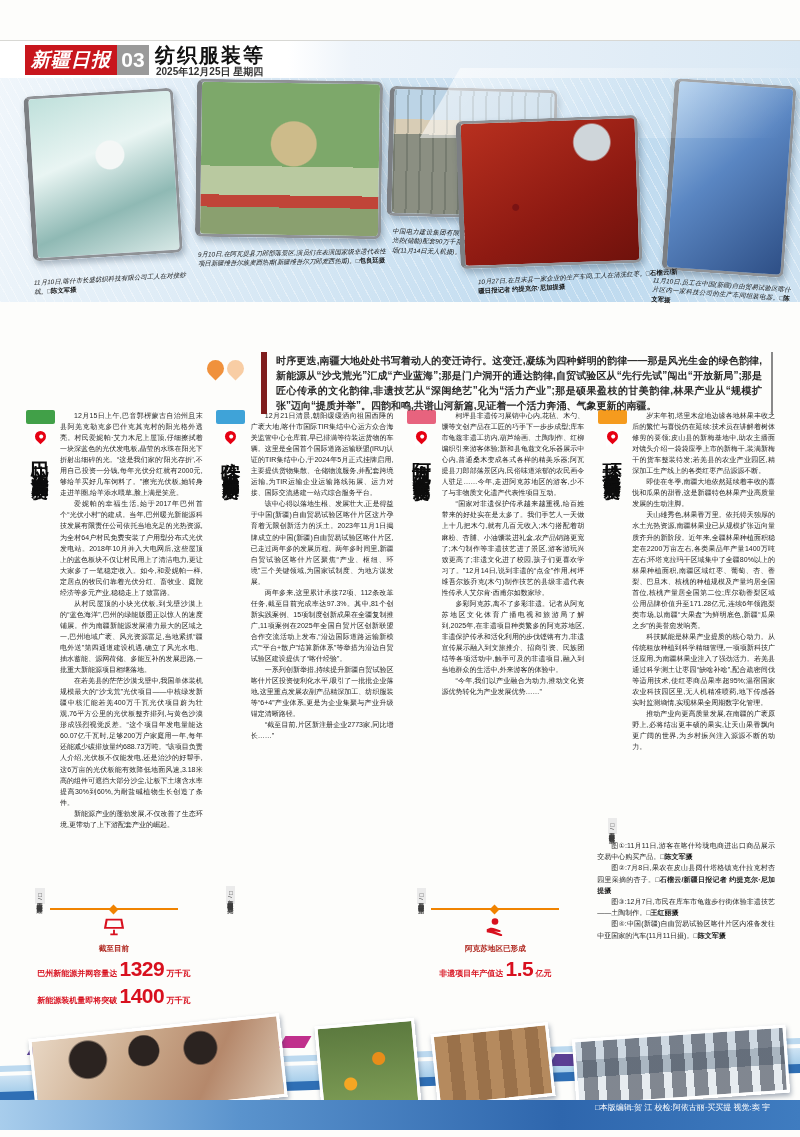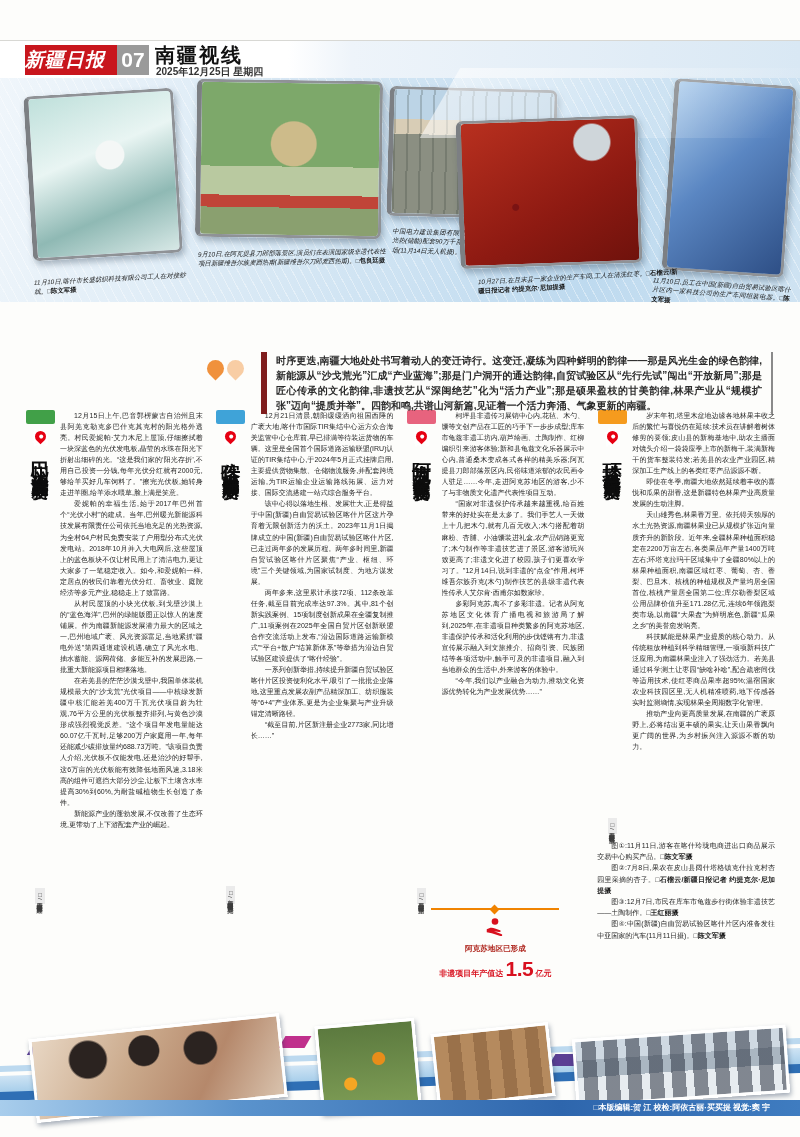--- a/index.html
+++ b/index.html
@@ -5,21 +5,21 @@
   * { margin:0; padding:0; box-sizing:border-box; }
   html,body { background:#e9e9e6; }
   body { font-family:"Liberation Sans","DejaVu Sans",sans-serif; }
   #page { position:relative; width:800px; height:1137px; margin:0 auto; background:#fdfdfb; overflow:hidden; }
 
   
   .hero { position:relative; width:800px; height:410px; }
   .masthead { position:absolute; left:0; top:40px; width:800px; height:38px;
     background:linear-gradient(90deg,#ffffff 0 36%,#eef4fa 44%,#d9e8f4 100%); border-top:1px solid #d8d8d4;}
   .logo { position:absolute; left:25px; top:4px; width:92px; height:30px; background:#c8161d; color:#fff;
-    font-weight:900; font-size:19px; line-height:30px; text-align:left; font-style:italic; letter-spacing:1px;}
+    font-weight:900; font-size:19px; line-height:30px; text-align:center; font-style:italic; letter-spacing:1px;}
   .pageno { position:absolute; left:117px; top:4px; width:32px; height:30px; background:#9a9a9a; color:#fff;
     font-size:21px; font-weight:700; text-align:center; line-height:30px;}
   .secname { position:absolute; left:155px; top:1px; font-size:20px; font-weight:900; color:#111; letter-spacing:2px;}
   .secdate { position:absolute; left:156px; top:24px; font-size:10px; font-weight:700; color:#333;}
 
   .wall { position:absolute; left:0; top:78px; width:800px; height:224px;
     background:linear-gradient(105deg,#f0f6fb 0%,#d9e9f5 35%,#bedaef 75%,#cfe3f2 100%); overflow:visible;}
   .wall::before { content:""; position:absolute; inset:0;
     background:repeating-linear-gradient(62deg,rgba(255,255,255,.38) 0 1px,transparent 1px 8px); }
   .wall::after { content:""; position:absolute; left:55%; top:-10px; width:45%; height:70px;
@@ -97,35 +97,35 @@
   .bp1 { background:radial-gradient(circle at 22% 30%,#2b2320 0 9%,rgba(0,0,0,0) 10%),
          radial-gradient(circle at 45% 26%,#2b2320 0 10%,rgba(0,0,0,0) 11%),
          radial-gradient(circle at 68% 30%,#2b2320 0 9%,rgba(0,0,0,0) 10%),
          linear-gradient(120deg,#e8d7c4,#caa98b 40%,#b5886b 70%,#d9c3ae); }
   .bp2 { background:radial-gradient(circle at 30% 70%,#f5a623 0 6px,rgba(0,0,0,0) 7px),
          radial-gradient(circle at 62% 42%,#e88d1a 0 6px,rgba(0,0,0,0) 7px),
          linear-gradient(#5c7a3f,#7d9c55); }
   .bp3 { background:repeating-linear-gradient(90deg,#b58a5e 0 13px,#9a714a 13px 26px); }
   .bp4 { background:repeating-linear-gradient(90deg,rgba(45,52,66,.55) 6px 20px,rgba(0,0,0,0) 20px 28px),
          linear-gradient(#cfd9e2 0 30%,#aab6c1 30% 58%,#e7ecf0 58% 100%); }
-  .footerbar { position:relative; width:800px; height:16px;
+  .footerbar { position:relative; width:800px; height:30px;
     background:linear-gradient(90deg,#a8cdec,#5a93cd 30%,#2e66ad 70%,#3f7cc0);
-    color:#fff; font-size:8px; font-weight:700; line-height:16px; text-align:right; padding-right:30px; }
+    color:#fff; font-size:8px; font-weight:400; line-height:16px; text-align:right; padding-right:30px; }
 </style>
 </head>
 <body>
 
 <div id="page">
 
   <div class="hero">
 
     <div class="masthead">
       <div class="logo">新疆日报</div>
-      <div class="pageno">07</div>
-      <div class="secname">南疆视线</div>
+      <div class="pageno">03</div>
+      <div class="secname">纺织服装等</div>
       <div class="secdate">2025年12月25日 星期四</div>
     </div>
 
     <div class="wall">
       <div class="shot" style="left:28px;top:14px;width:150px;height:165px;transform:rotate(-3.5deg);">
           <div class="inner ph1"></div>
         </div>
       <div class="shot" style="left:196px;top:2px;width:186px;height:158px;transform:rotate(0.8deg);">
           <div class="inner ph2"></div>
         </div>
@@ -169,20 +169,30 @@
           </div>
           <div class="vby">□石榴云/新疆日报记者 杜建辉</div>
         </div>
         <div class="btext">
           <p>12月15日上午,巴音郭楞蒙古自治州且末县阿羌克勒克多巴什克其克村的阳光格外透亮。村民爱妮帕·艾力木尼上屋顶,仔细擦拭着一块深蓝色的光伏发电板,晶莹的水珠在阳光下折射出细碎的光。“这是我们家的‘阳光存折’,不用自己投资一分钱,每年光伏分红就有2000元,够给羊买好几车饲料了。”擦完光伏板,她转身走进羊圈,给羊添水喂草,脸上满是笑意。</p>
           <p>爱妮帕的幸福生活,始于2017年巴州首个“光伏小村”的建成。当年,巴州暖光新能源科技发展有限责任公司依托当地充足的光热资源,为全村64户村民免费安装了户用型分布式光伏发电站。2018年10月并入大电网后,这些屋顶上的蓝色板块不仅让村民用上了清洁电力,更让大家多了一笔稳定收入。如今,和爱妮帕一样,定居点的牧民们靠着光伏分红、畜牧业、庭院经济等多元产业,稳稳走上了致富路。</p>
           <p>从村民屋顶的小块光伏板,到戈壁沙漠上的“蓝色海洋”,巴州的绿能版图正以惊人的速度铺展。作为南疆新能源发展潜力最大的区域之一,巴州地域广袤、风光资源富足,当地紧抓“疆电外送”第四通道建设机遇,确立了风光水电、抽水蓄能、源网荷储、多能互补的发展思路,一批重大新能源项目相继落地。</p>
           <p>在若羌县的茫茫沙漠戈壁中,我国单体装机规模最大的“沙戈荒”光伏项目——中核绿发新疆中核汇能若羌400万千瓦光伏项目蔚为壮观,76平方公里的光伏板整齐排列,与黄色沙漠形成强烈视觉反差。“这个项目年发电量能达60.07亿千瓦时,足够200万户家庭用一年,每年还能减少碳排放量约688.73万吨。”该项目负责人介绍,光伏板不仅能发电,还是治沙的好帮手,这6万亩的光伏板能有效降低地面风速,3.18米高的组件可遮挡大部分沙尘,让板下土壤含水率提高30%到60%,为耐盐碱植物生长创造了条件。</p>
           <p>新能源产业的蓬勃发展,不仅改善了生态环境,更带动了上下游配套产业的崛起。</p>
         </div>
+      </div>
+      <div class="stats">
+        <div class="sep"></div>
+        <svg class="sicon" viewBox="0 0 24 24">
+            <path fill="#d8101e" d="M3 3h18l2 11H1L3 3zm2 2l-1.3 7h16.6L19 5H5zm6 10h2v4h3v2H8v-2h3v-4z"></path>
+            <path fill="#fff" d="M8 6h1.5l-.5 4H7.5L8 6zm6.5 0H16l.5 4H15l-.5-4z"></path>
+          </svg>
+        <div class="slead">截至目前</div>
+        <div class="srow"><span>巴州新能源并网容量达</span> <span class="svalue">1329</span> <span>万千瓦</span></div>
+        <div class="srow"><span>新能源装机量即将突破</span> <span class="svalue">1400</span> <span>万千瓦</span></div>
       </div>
     </div>
 
     <div class="col">
       <div class="col-top">
         <div class="rail">
           <div class="tagbox" style="background: rgb(63, 163, 216);">通韵</div>
           <div class="pin"></div>
           <div class="vtitle">
             <span class="vregion">喀什</span>

